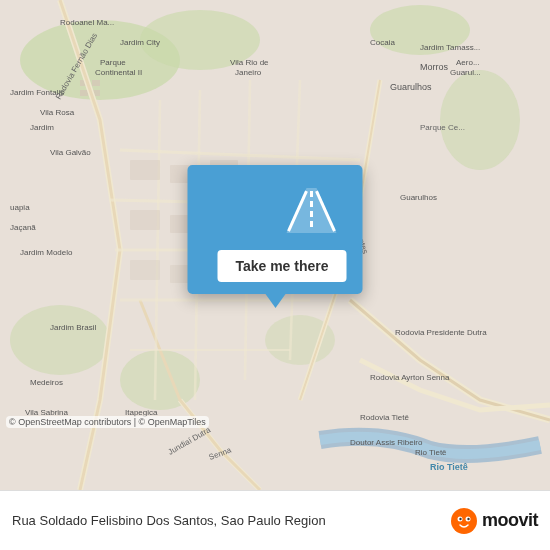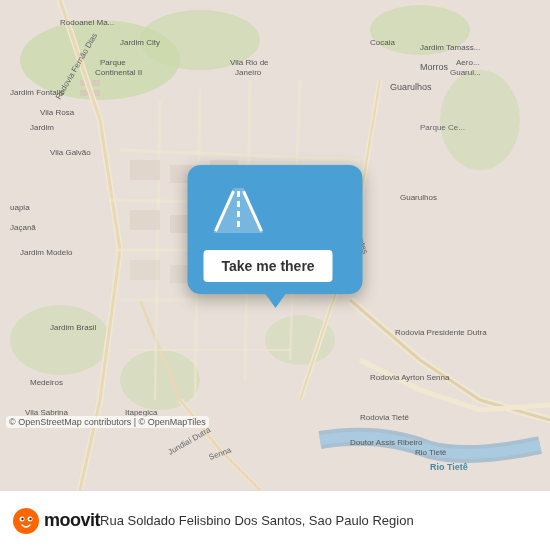--- a/index.html
+++ b/index.html
@@ -27,26 +27,26 @@
       top: 0; left: 0;
     }
 
     
     #popup-card {
       position: absolute;
       top: 50%;
       left: 50%;
       transform: translate(-50%, -62%);
       background: #4a9fd4;
-      border-radius: 13px;
+      border-radius: 5px;
       width: 175px;
       padding: 18px 16px 12px 16px;
       display: flex;
       flex-direction: column;
-      align-items: flex-start;
+      align-items: flex-end;
       box-shadow: 0 4px 16px rgba(0,0,0,0.3);
       z-index: 10;
     }
 
     #popup-card::after {
       content: '';
       position: absolute;
       bottom: -14px;
       left: 50%;
       transform: translateX(-50%);
@@ -237,26 +237,26 @@
       <line x1="58" y1="48" x2="40" y2="8" stroke="white" stroke-width="3"></line>
     </svg>
 
     <button id="take-me-btn">Take me there</button>
   </div>
 
   <div id="attribution">© OpenStreetMap contributors | © OpenMapTiles</div>
 </div>
 
 <div id="bottom-bar">
+  <div id="bottom-text">Rua Soldado Felisbino Dos Santos, Sao Paulo Region</div>
   <div id="moovit-logo">
 
     <svg id="moovit-icon" viewBox="0 0 28 28" xmlns="http://www.w3.org/2000/svg">
       <circle cx="14" cy="14" r="13" fill="#ff6600"></circle>
       <circle cx="10" cy="12" r="2.5" fill="white"></circle>
       <circle cx="18" cy="12" r="2.5" fill="white"></circle>
       <circle cx="10.5" cy="12" r="1.2" fill="#333"></circle>
       <circle cx="18.5" cy="12" r="1.2" fill="#333"></circle>
       <path d="M10 18 Q14 22 18 18" stroke="white" stroke-width="1.5" fill="none" stroke-linecap="round"></path>
     </svg>
     <span id="moovit-wordmark">moovit</span>
   </div>
-  <div id="bottom-text">Rua Soldado Felisbino Dos Santos, Sao Paulo Region</div>
 </div>
 
 </body></html>

